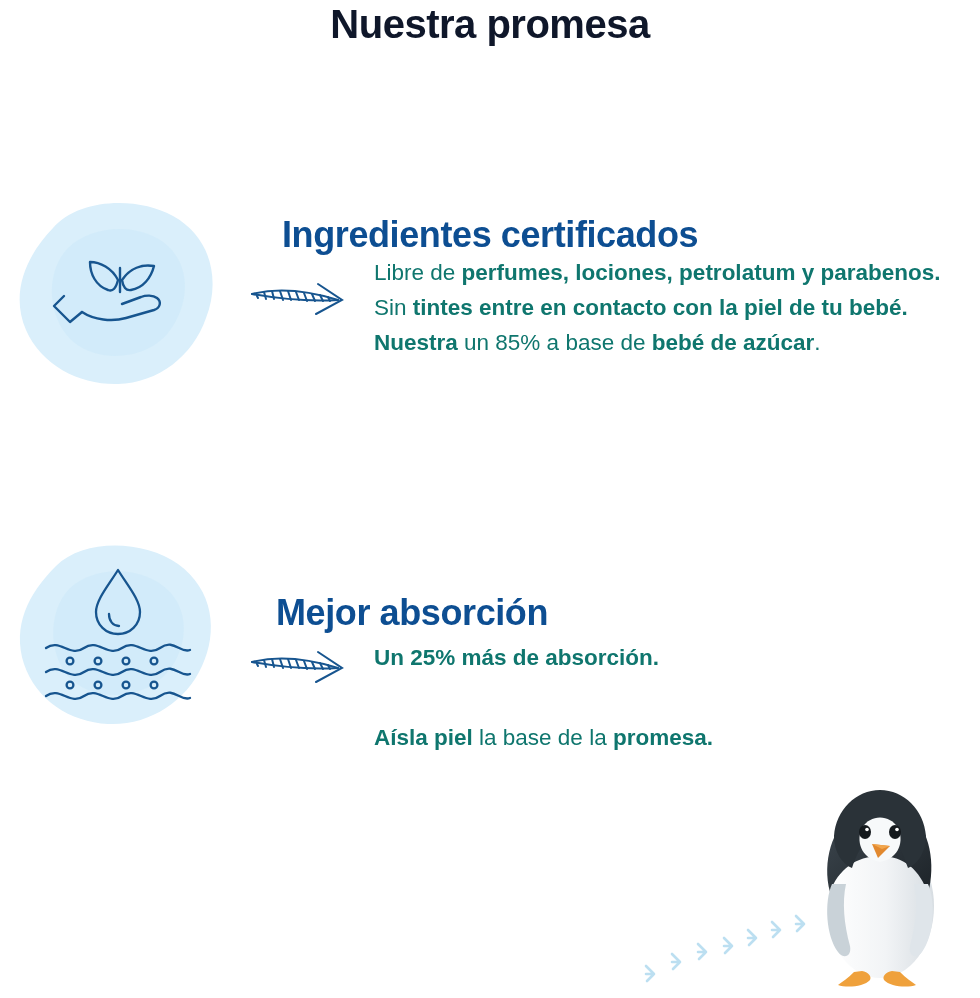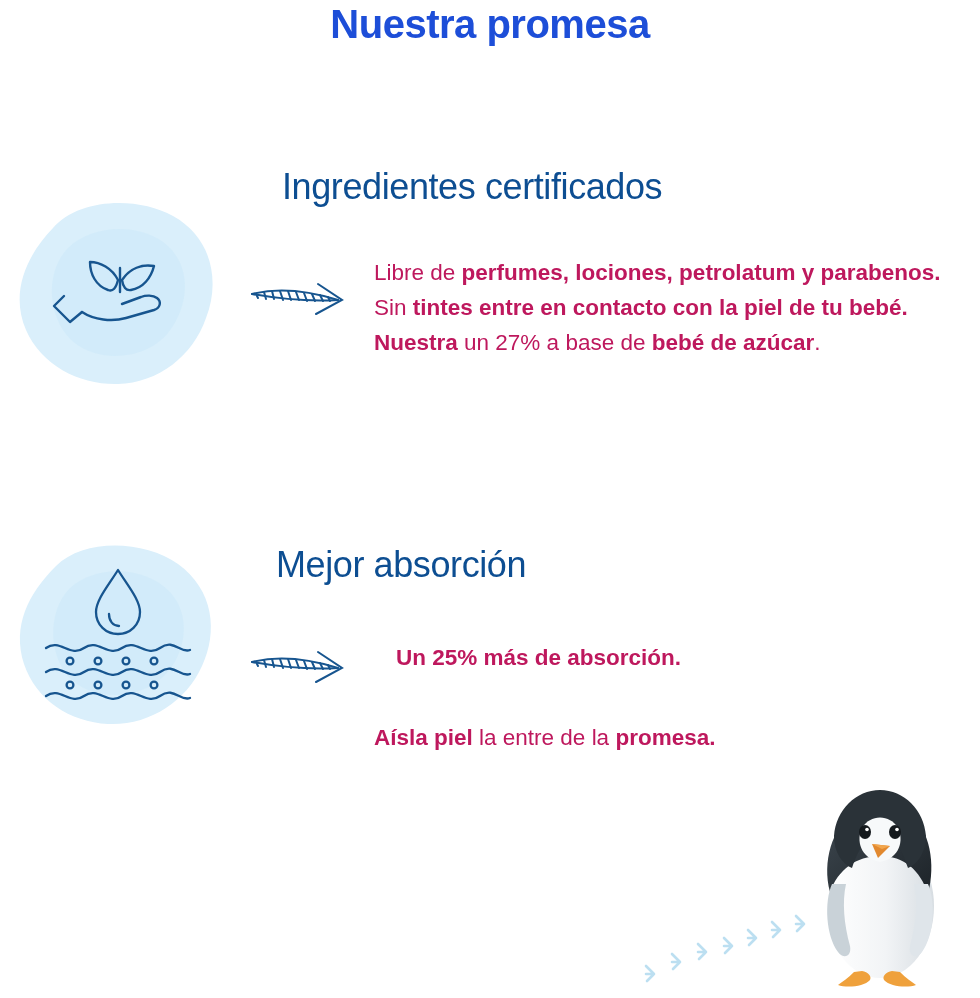--- a/index.html
+++ b/index.html
@@ -21,21 +21,21 @@
   
   .page-title {
     position: absolute;
     top: 2px;
     left: 0;
     width: 980px;
     text-align: center;
     font-size: 40px;
     font-weight: bold;
     letter-spacing: -0.5px;
-    color: #1d4ed8;
+    color: #0f172a;
   }
 
   
   .section {
     position: absolute;
     left: 0;
     width: 980px;
   }
   .section-1 { top: 160px; }
   .section-2 { top: 520px; }
@@ -51,46 +51,47 @@
   .arrow {
     position: absolute;
     width: 110px;
     height: 60px;
   }
   .arrow svg { display: block; }
 
   .section-heading {
     position: absolute;
     font-size: 36px;
-    font-weight: normal;
+    font-weight: bold;
     color: #0d4e92;
     letter-spacing: -0.4px;
     white-space: nowrap;
+    margin-top: 48px;
   }
 
   .body-text {
     position: absolute;
     font-size: 22.5px;
     line-height: 35px;
-    color: #be185d;
+    color: #0f766e;
     font-weight: normal;
   }
   .body-text b { font-weight: bold; }
 
   
   .s1-blob   { top: 28px; }
   .s1-head   { top: 6px;  left: 282px; }
   .s1-arrow  { top: 112px; left: 246px; }
   .s1-text   { top: 95px; left: 374px; width: 600px; }
 
   
   .s2-blob   { top: 10px; }
   .s2-head   { top: 24px; left: 276px; }
   .s2-arrow  { top: 120px; left: 246px; }
-  .s2-line1  { top: 120px; left: 374px; width: 580px; font-weight: bold; margin-left: 22px; }
+  .s2-line1  { top: 120px; left: 374px; width: 580px; font-weight: bold; }
   .s2-line2  { top: 200px; left: 374px; width: 580px; }
 
   
   .penguin {
     position: absolute;
     right: 22px;
     bottom: 2px;
     width: 150px;
     height: 230px;
   }
@@ -135,21 +136,21 @@
           <path d="M10 22 L12 26 M18 20 L20 27 M26 19 L28 27 M34 19 L37 28 M42 19 L45 28 M50 20 L53 28 M58 21 L61 29 M66 22 L69 29 M74 23 L77 29 M82 25 L84 29"></path>
           <path d="M72 12 L96 28 L70 42"></path>
         </g>
       </svg>
     </div>
 
     <div class="body-text s1-text">
       <span>
         <span>Libre de </span><b>perfumes, lociones, petrolatum y parabenos.</b><br>
         <span>Sin </span><b>tintes entre en contacto con la piel de tu bebé.</b><br>
-        <b>Nuestra</b><span> un 27% a base de </span><b>bebé de azúcar</b><span>.</span>
+        <b>Nuestra</b><span> un 85% a base de </span><b>bebé de azúcar</b><span>.</span>
       </span>
     </div>
   </div>
 
   <div class="section section-2">
 
     <div class="blob s2-blob">
       <svg width="220" height="210" viewBox="0 0 220 210">
         <path d="M48 36 C76 8 136 10 170 34 C206 60 210 102 194 136 C178 172 140 196 100 194 C62 192 28 170 16 134 C4 96 20 64 48 36 Z" fill="#daeffb"></path>
         <path d="M62 58 C88 34 138 36 162 62 C184 86 178 124 156 146 C134 168 92 172 66 152 C40 131 38 82 62 58 Z" fill="#cfeaf9" opacity="0.7"></path>
@@ -182,21 +183,21 @@
           <path d="M72 12 L96 28 L70 42"></path>
         </g>
       </svg>
     </div>
 
     <div class="body-text s2-line1">
       <b>Un 25% más</b><span> de </span><b>absorción.</b>
     </div>
 
     <div class="body-text s2-line2">
-      <b>Aísla piel</b><span> la entre de la </span><b>promesa.</b>
+      <b>Aísla piel</b><span> la base de la </span><b>promesa.</b>
     </div>
   </div>
 
   <div class="tracks">
     <svg width="200" height="80" viewBox="0 0 200 80">
       <g fill="none" stroke="#bcdff1" stroke-width="2.6" stroke-linecap="round">
         <path d="M184 16 L176 8 M184 16 L176 16 M184 16 L177 23"></path>
         <path d="M160 22 L152 14 M160 22 L152 22 M160 22 L153 29"></path>
         <path d="M136 30 L128 22 M136 30 L128 30 M136 30 L129 37"></path>
         <path d="M112 38 L104 30 M112 38 L104 38 M112 38 L105 45"></path>

